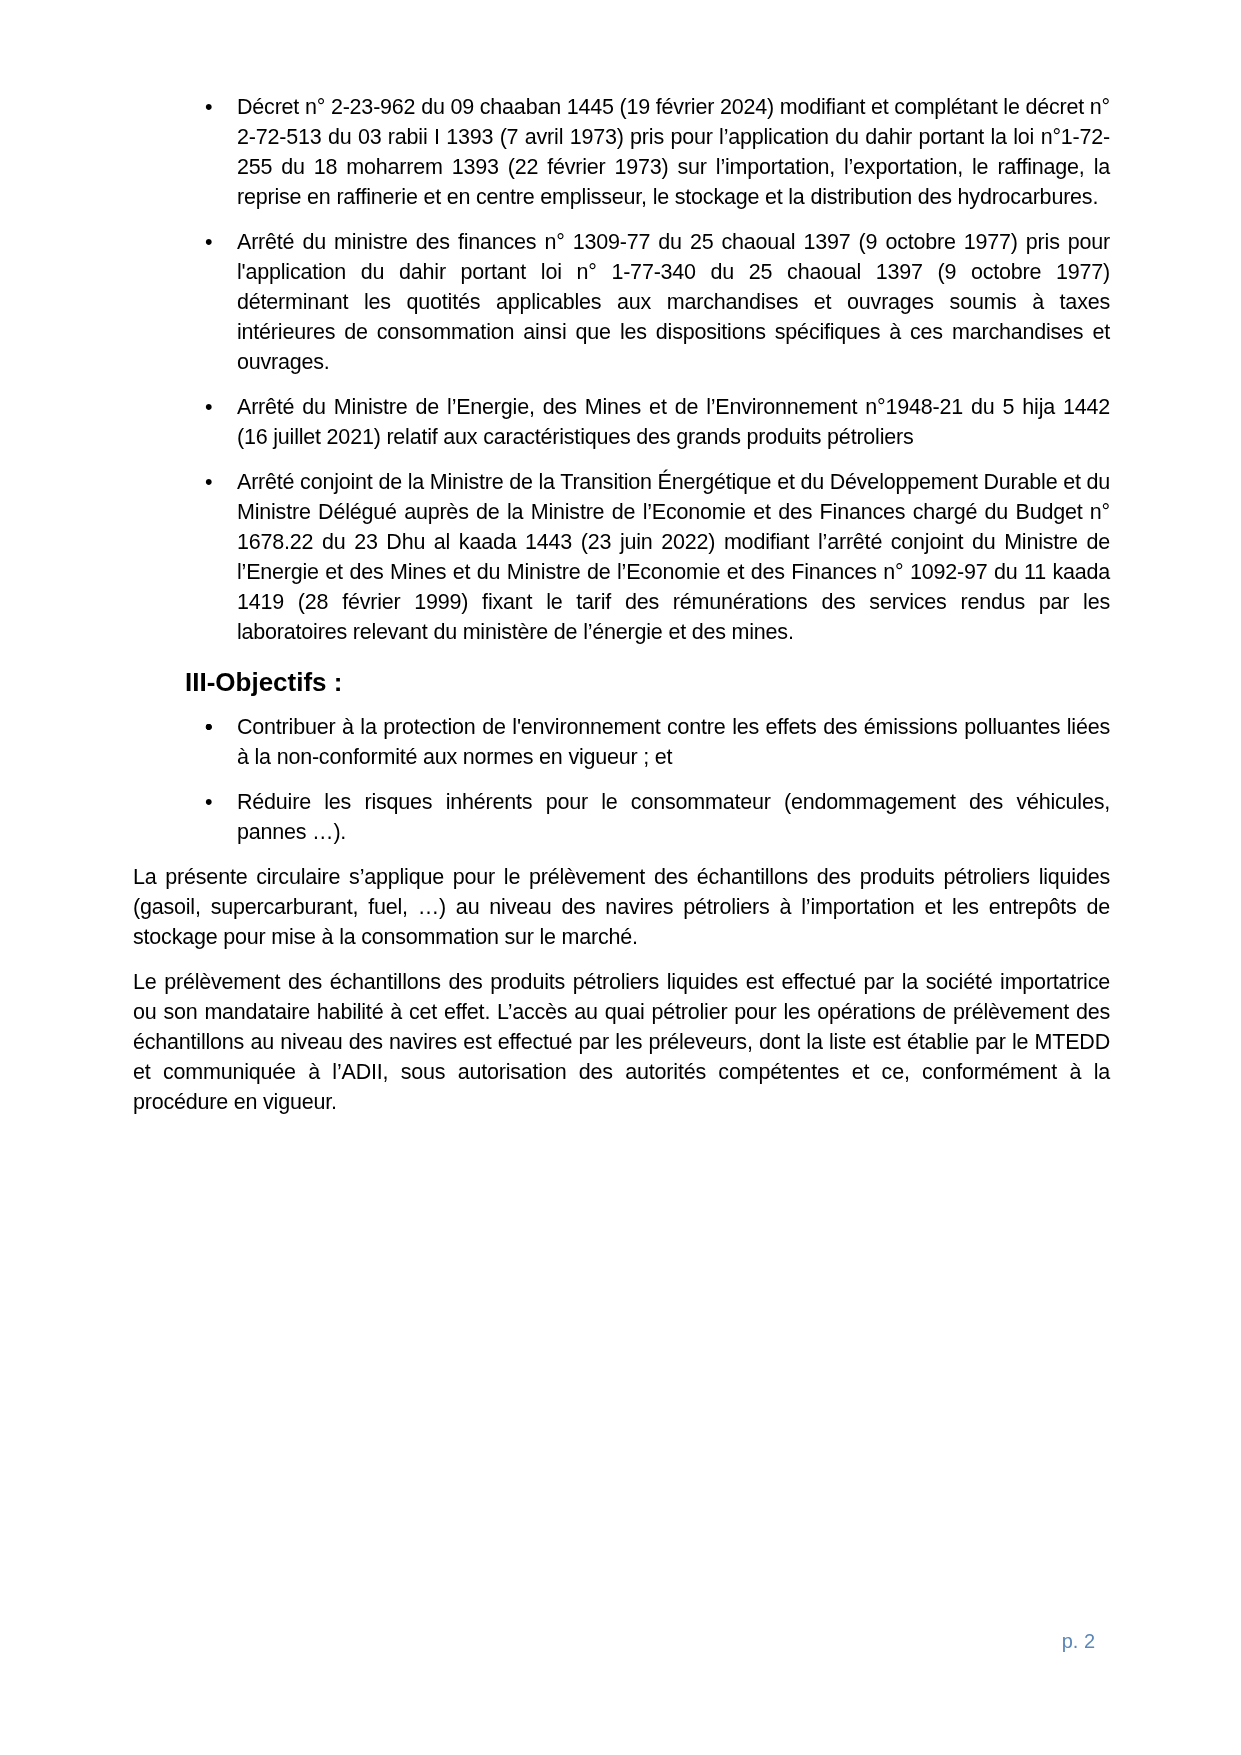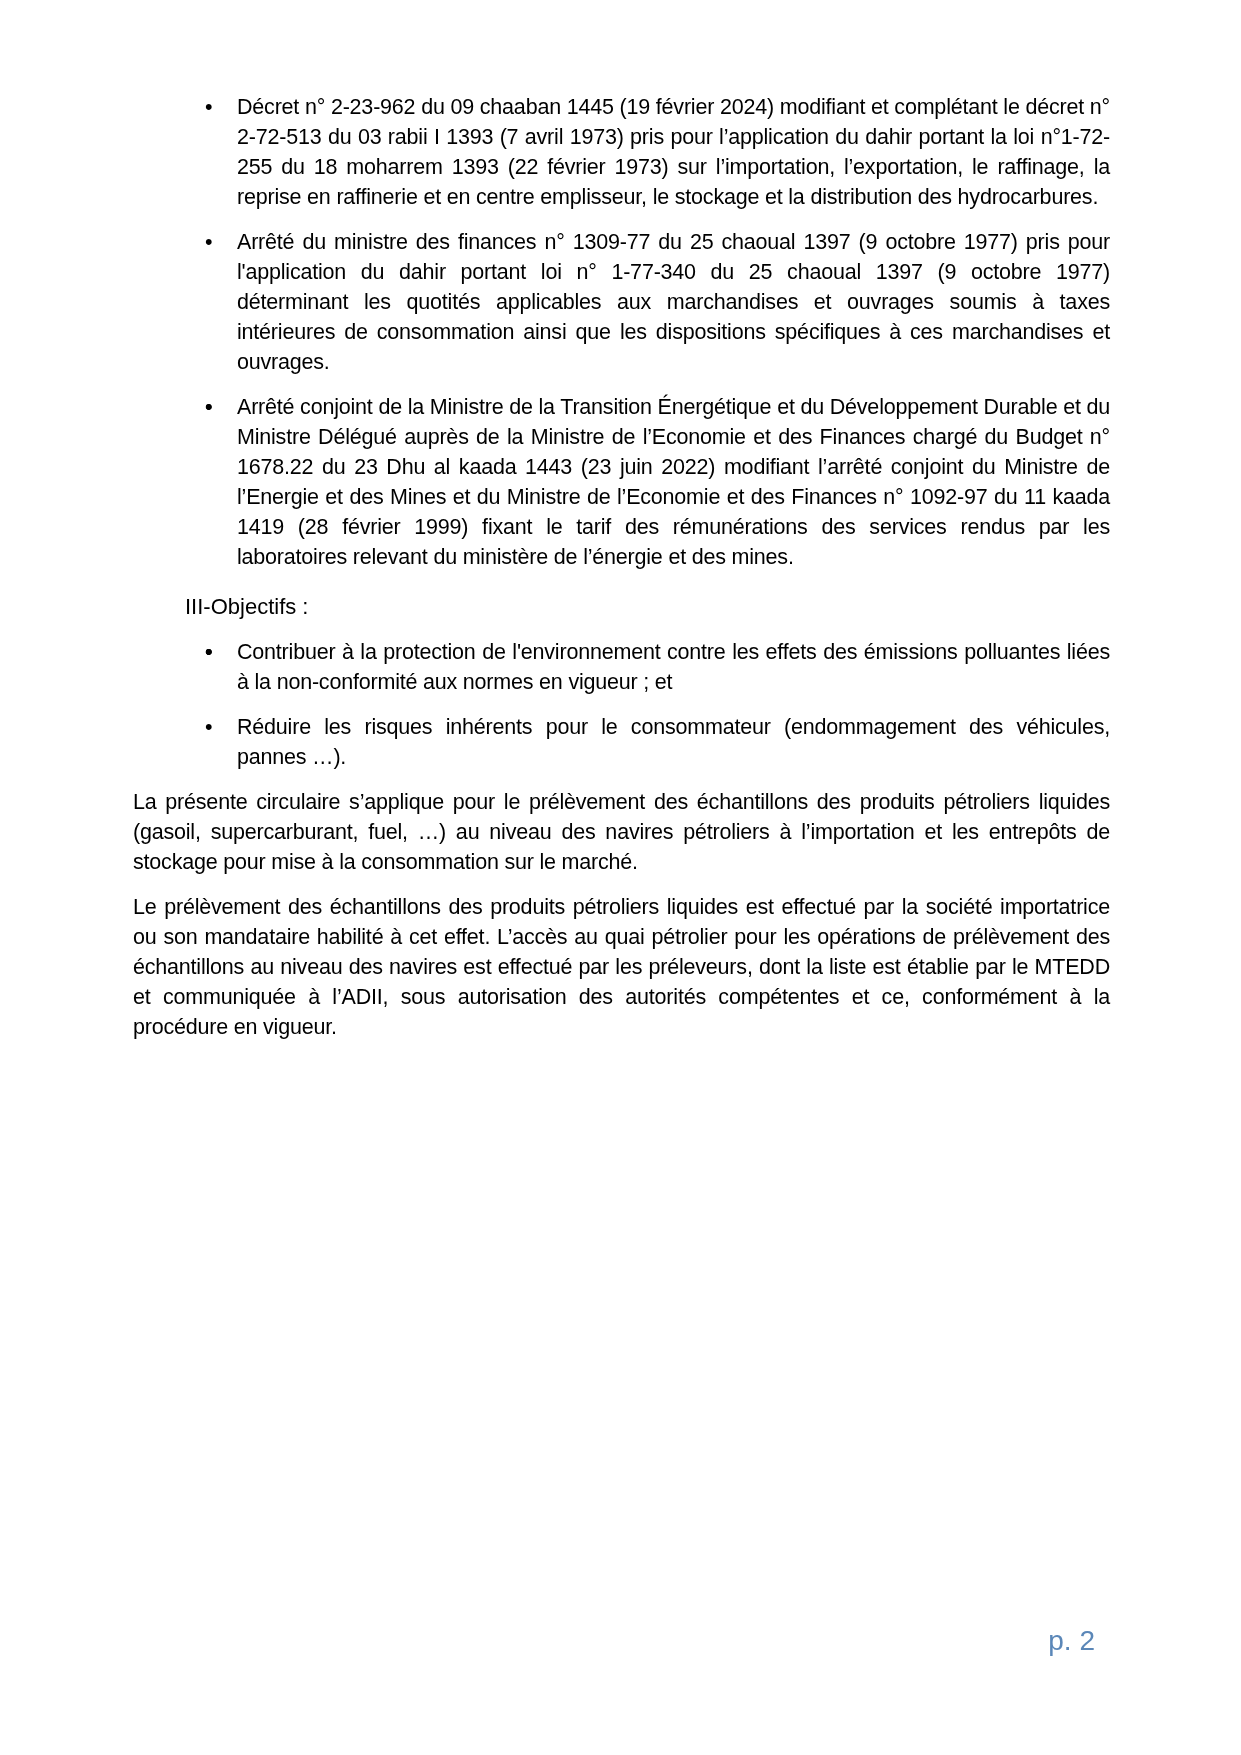--- a/index.html
+++ b/index.html
@@ -20,23 +20,23 @@
   }
   .content p,
   .content li {
     font-size: 21.5px;
     line-height: 30px;
     letter-spacing: -0.2px;
     text-align: justify;
     margin: 0 0 15px 0;
   }
   .content h2 {
-    font-size: 22px;
+    font-size: 26px;
     line-height: 30px;
-    font-weight: normal;
+    font-weight: bold;
     margin: 20px 0 15px 52px;
   }
   ul.bullets {
     list-style: none;
     margin: 0;
     padding: 0;
   }
   ul.bullets li {
     position: relative;
     padding-left: 104px;
@@ -44,21 +44,21 @@
   ul.bullets .marker {
     position: absolute;
     left: 72px;
     top: 0;
     font-size: 21.5px;
   }
   .footer {
     position: absolute;
     top: 1628px;
     right: 146px;
-    font-size: 28px;
+    font-size: 20px;
     line-height: 26px;
     color: #5b87b8;
     font-family: "Liberation Sans", sans-serif;
   }
 </style>
 </head>
 <body>
 
 <div class="page">
   <div class="content">
@@ -67,20 +67,21 @@
       <li>
         <span class="marker">•</span>
         <span>Décret n° 2-23-962 du 09 chaaban 1445 (19 février 2024) modifiant et complétant le décret n° 2-72-513 du 03 rabii I 1393 (7 avril 1973) pris pour l’application du dahir portant la loi n°1-72-255 du 18 moharrem 1393 (22 février 1973) sur l’importation, l’exportation, le raffinage, la reprise en raffinerie et en centre emplisseur, le stockage et la distribution des hydrocarbures.</span>
       </li>
       <li>
         <span class="marker">•</span>
         <span>Arrêté du ministre des finances n° 1309-77 du 25 chaoual 1397 (9 octobre 1977) pris pour l'application du dahir portant loi n° 1-77-340 du 25 chaoual 1397 (9 octobre 1977) déterminant les quotités applicables aux marchandises et ouvrages soumis à taxes intérieures de consommation ainsi que les dispositions spécifiques à ces marchandises et ouvrages.</span>
       </li>
       <li>
         <span class="marker">•</span>
+        <span>Arrêté du Ministre de l’Energie, des Mines et de l’Environnement n°1948-21 du 5 hija 1442 (16 juillet 2021) relatif aux caractéristiques des grands produits pétroliers</span>
       </li>
       <li>
         <span class="marker">•</span>
         <span>Arrêté conjoint de la Ministre de la Transition Énergétique et du Développement Durable et du Ministre Délégué auprès de la Ministre de l’Economie et des Finances chargé du Budget n° 1678.22 du 23 Dhu al kaada 1443 (23 juin 2022) modifiant l’arrêté conjoint du Ministre de l’Energie et des Mines et du Ministre de l’Economie et des Finances n° 1092-97 du 11 kaada 1419 (28 février 1999) fixant le tarif des rémunérations des services rendus par les laboratoires relevant du ministère de l’énergie et des mines.</span>
       </li>
     </ul>
 
     <h2>III-Objectifs :</h2>
 
     <ul class="bullets">

